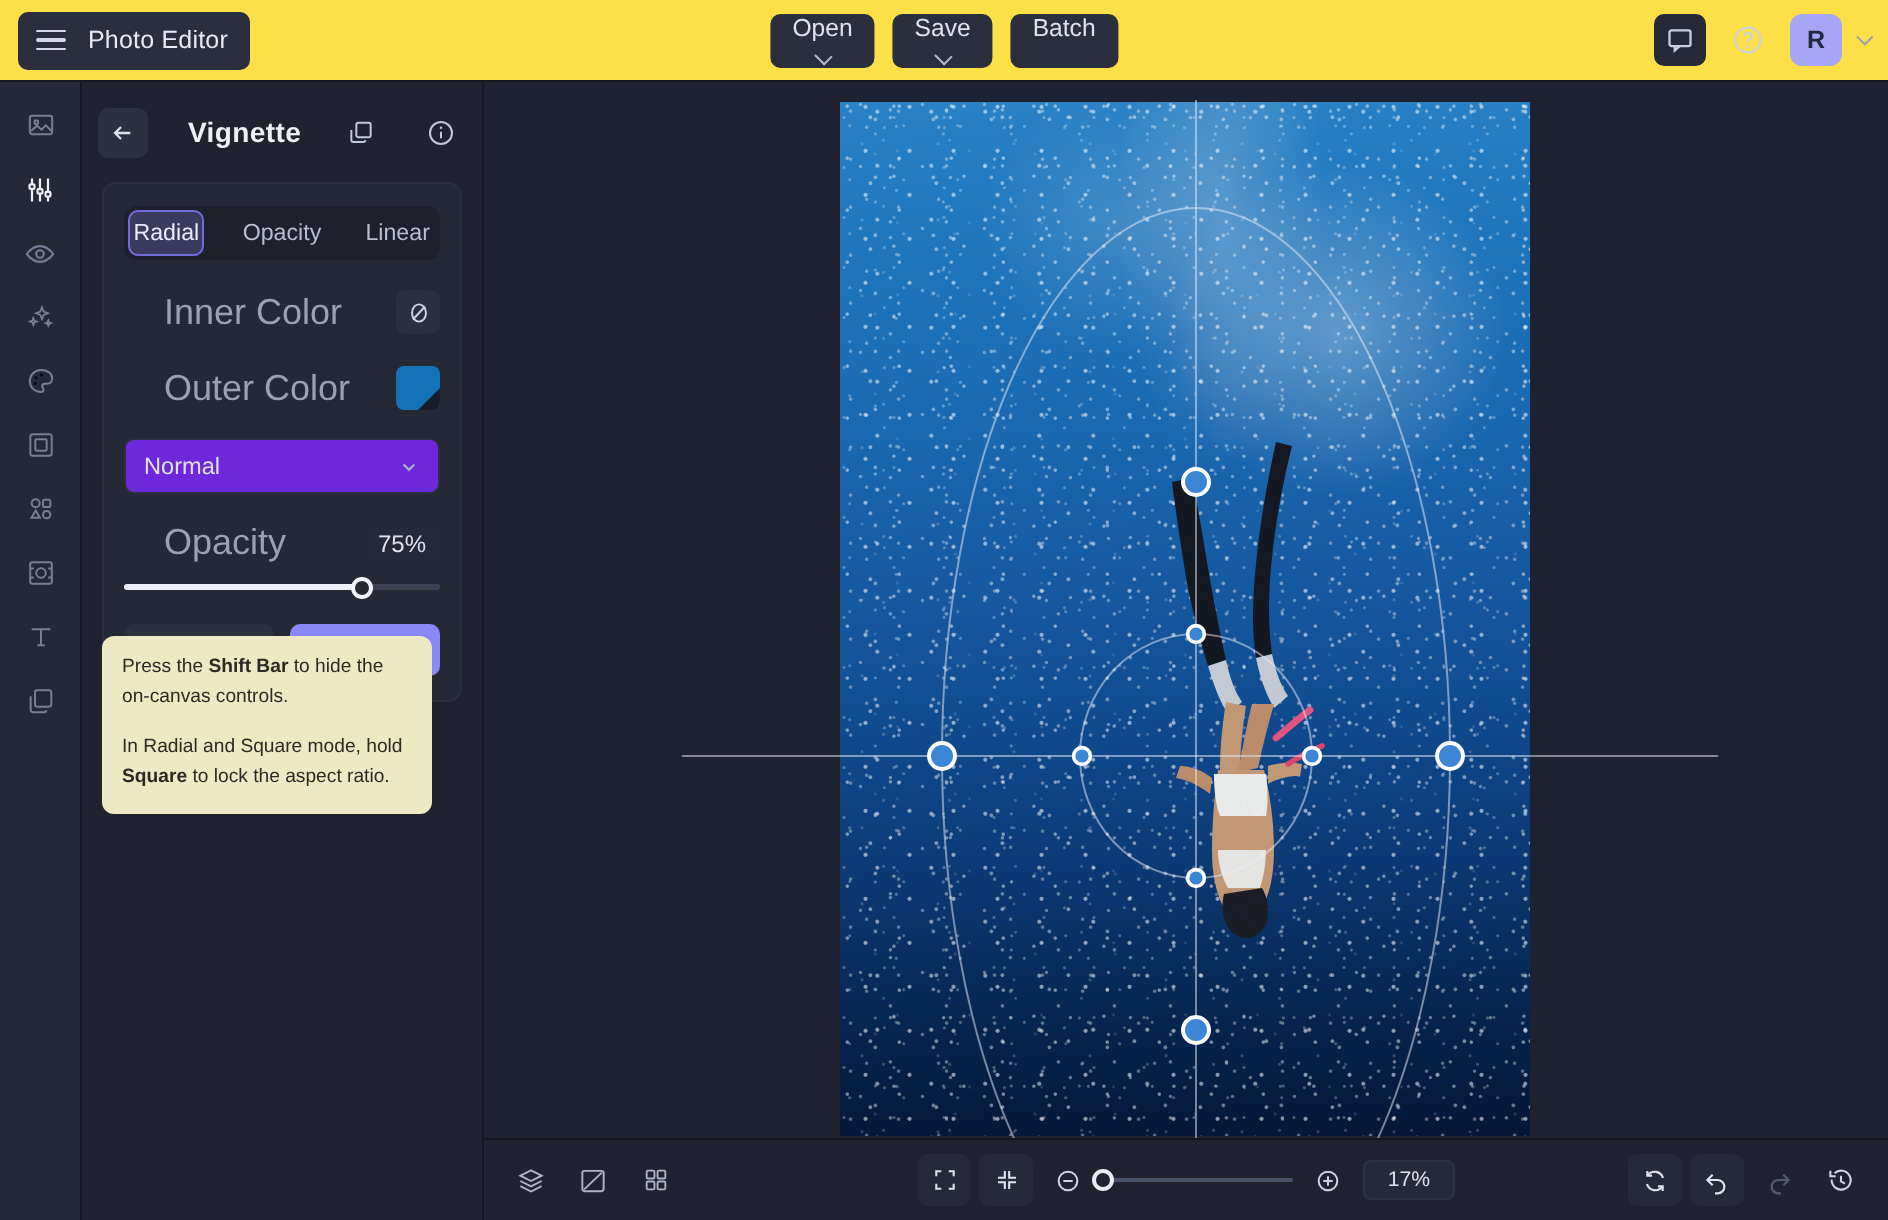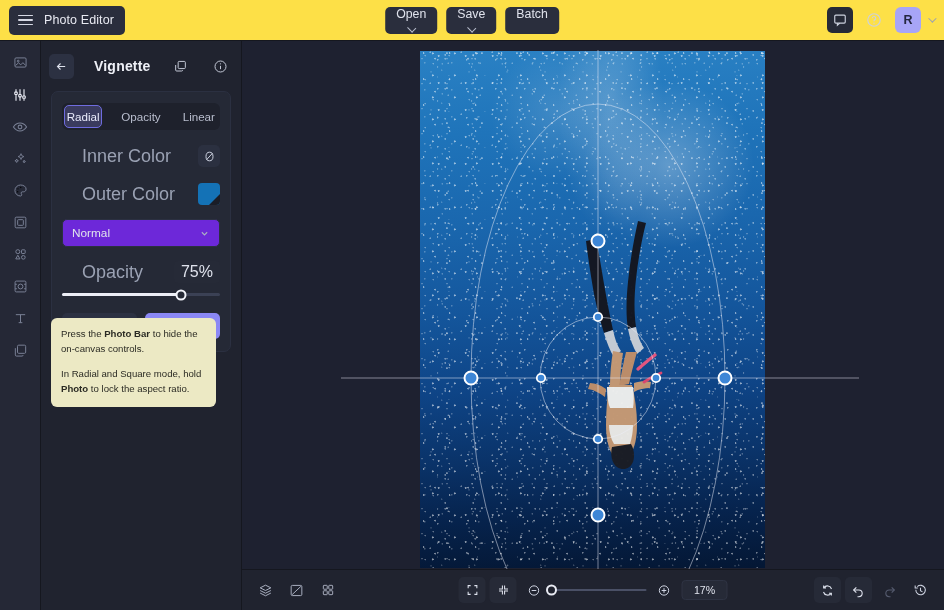--- a/index.html
+++ b/index.html
@@ -137,21 +137,21 @@
     border: 1px solid #2b3041; border-radius: 5px;
     display: flex; align-items: center; justify-content: space-between;
     padding: 0 9px; cursor: pointer;
   }
   .select-val { color: #dfe2ec; font-size: 11.8px; }
 
   .slider-row { margin-top: 14px; }
   .slider-head { display: flex; align-items: center; justify-content: space-between; gap: 16px; }
   .pill {
     background: #262a37; border-radius: 4px; padding: 2px 7px;
-    color: #dfe2ec; font-size: 16px; min-width: 38px; text-align: right;
+    color: #dfe2ec; font-size: 12px; min-width: 38px; text-align: right;
   }
   .track {
     margin-top: 10px; height: 3px; background: #3b4155; border-radius: 2px; position: relative; cursor: pointer;
   }
   .track .fill { position: absolute; left: 0; top: 0; height: 3px; background: #eceef6; border-radius: 2px; }
   .track .knob {
     position: absolute; top: 50%; width: 11px; height: 11px; border-radius: 50%;
     background: #252936; border: 2px solid #f2f4fb; transform: translate(-50%,-50%); cursor: grab;
   }
 
@@ -428,22 +428,22 @@
           </div>
         </div>
 
         <div class="btn-row">
           <button class="pbtn cancel">Cancel</button>
           <button class="pbtn apply">Apply</button>
         </div>
       </div>
 
       <div class="tip">
-        <p><span>Press the </span><b>Photo Bar</b><span> to hide the on-canvas controls.</span></p>
-        <p><span>In Radial and Square mode, hold </span><b>Photo</b><span> to lock the aspect ratio.</span></p>
+        <p><span>Press the </span><b>Shift Bar</b><span> to hide the on-canvas controls.</span></p>
+        <p><span>In Radial and Square mode, hold </span><b>Square</b><span> to lock the aspect ratio.</span></p>
       </div>
     </div>
 
     <div class="canvas-wrap">
       <div class="canvas-stage">
 
         <div class="photo">
           <div class="plume"></div>
           <div class="spray"></div>
 

